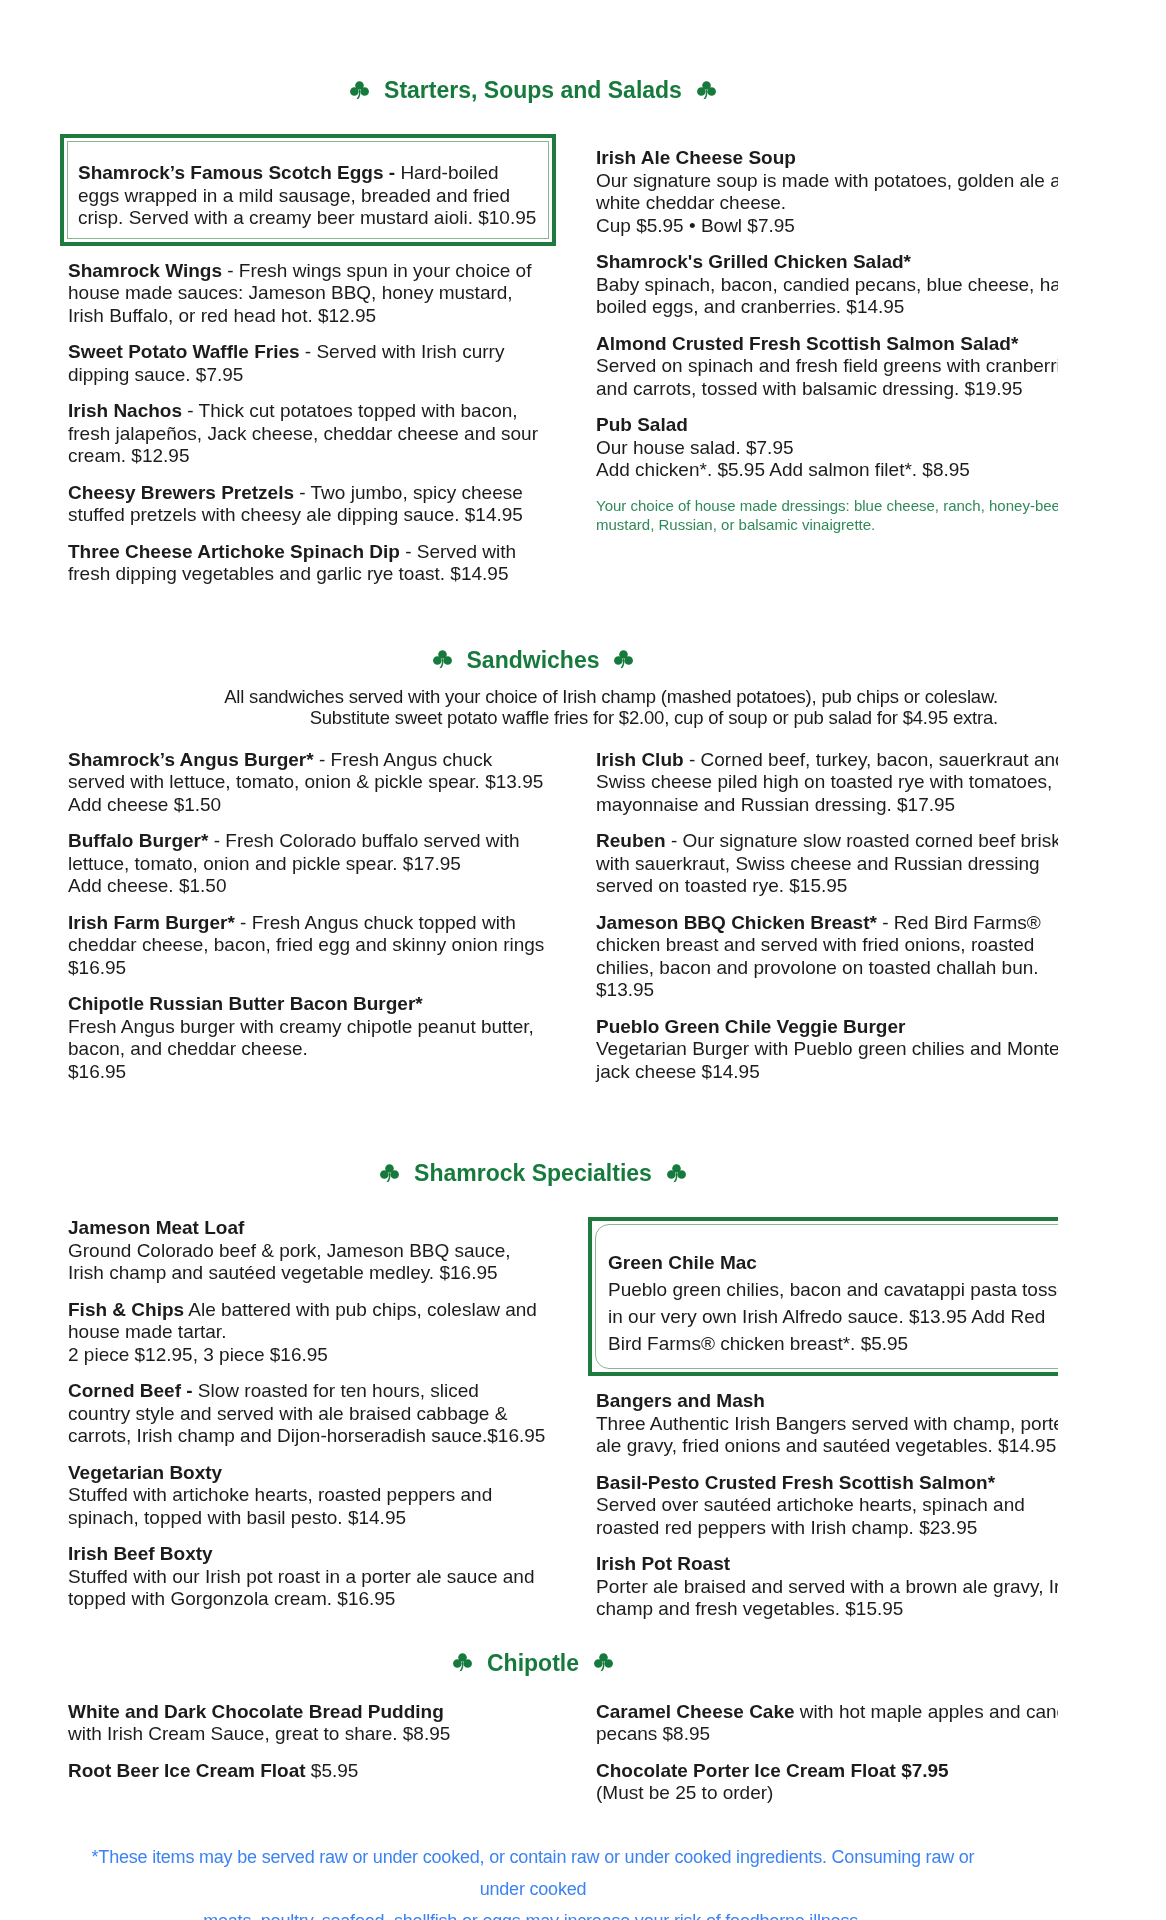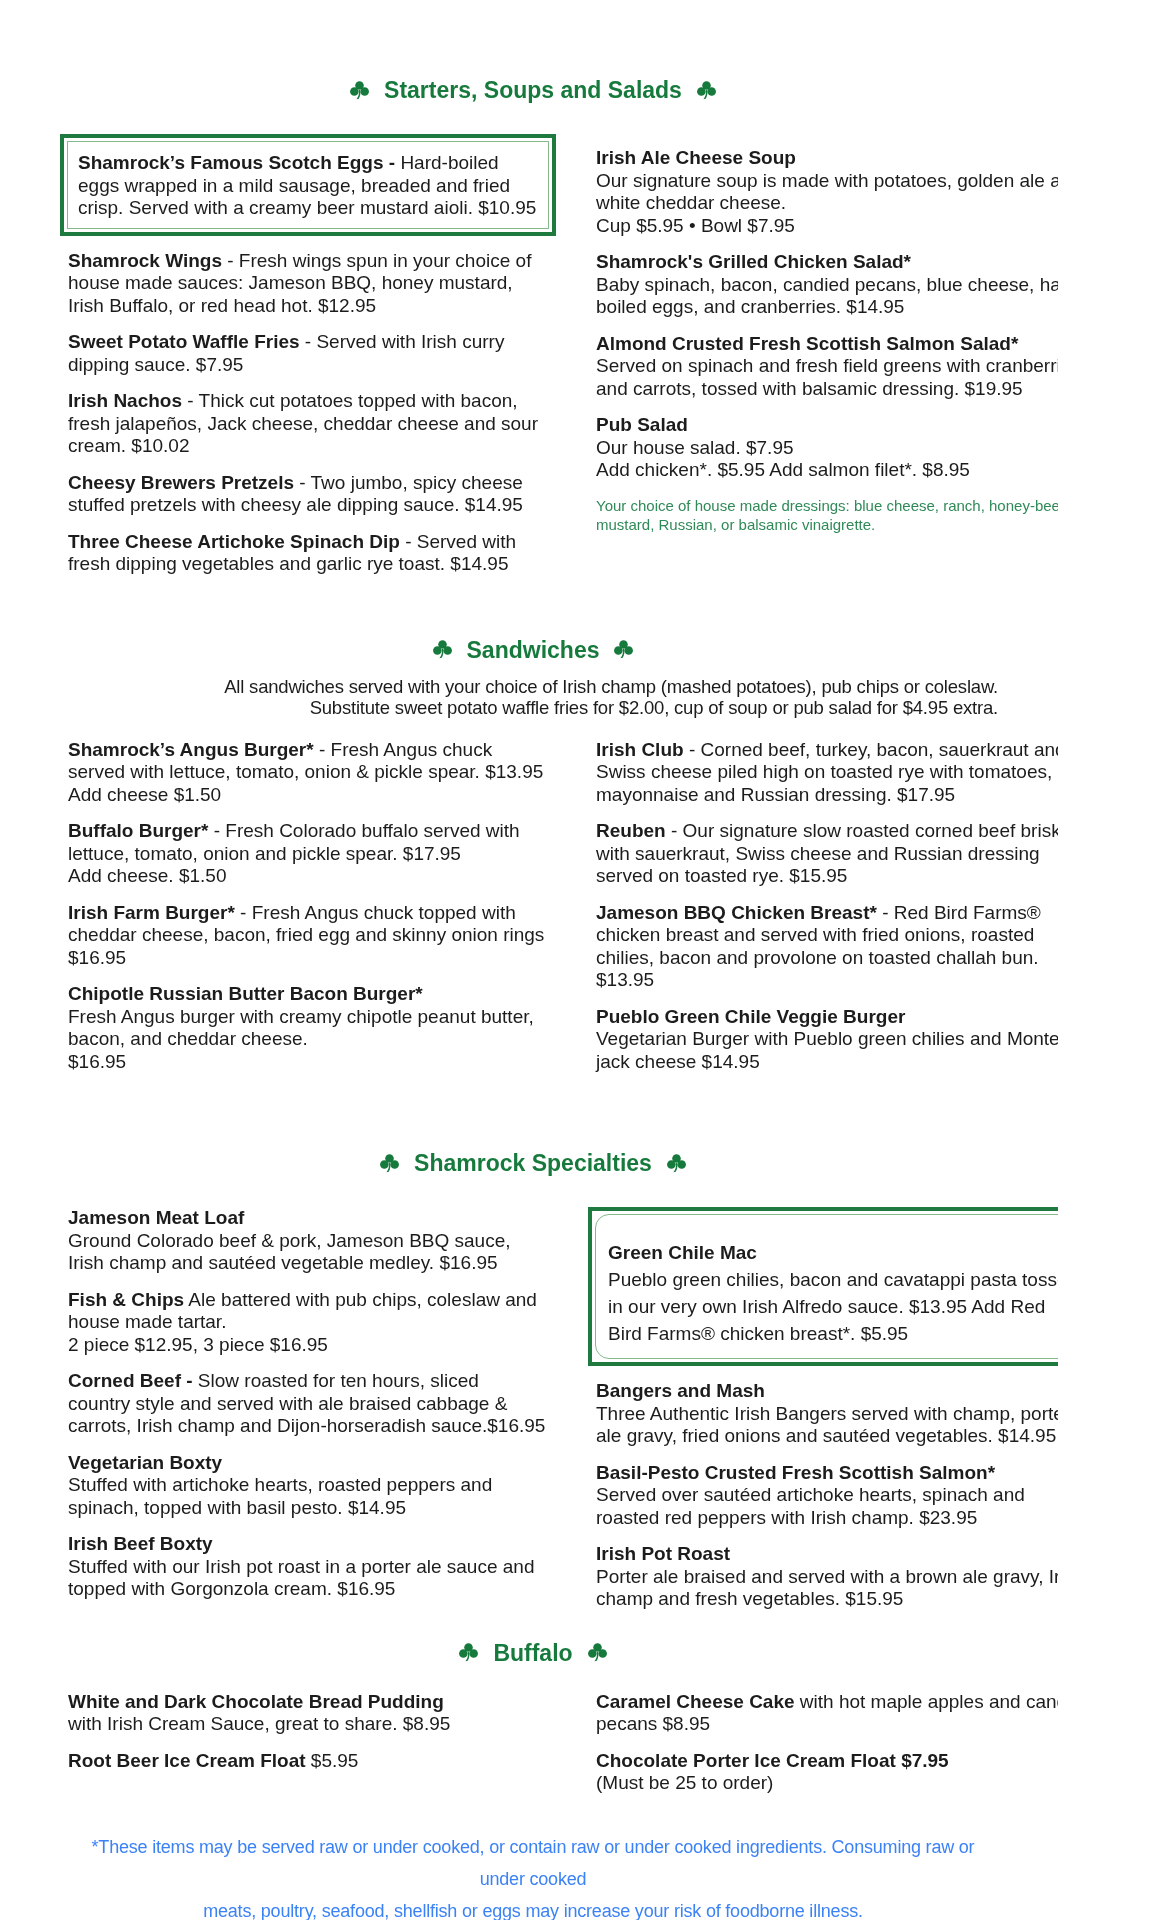--- a/index.html
+++ b/index.html
@@ -30,21 +30,21 @@
   .columns{display:flex;gap:50px;align-items:flex-start;}
   .col{flex:none;}
   .col-left{width:478px;}
   .col-right{width:497px;}
   .col-right.pad-top{padding-top:13px;}
   .item{margin-bottom:14px;}
   .itext{margin:0;}
   .iname{font-weight:bold;}
   .xline{display:block;}
   .box{border:4px solid #1e7a3f;padding:3px;margin:0 -10px 4px -8px;}
-  .box-inner{border:1px solid #84b98c;padding:10px 10px 8px 10px;}
+  .box-inner{border:1px solid #84b98c;padding:20px 10px 8px 10px;}
   .box.tall .box-inner{line-height:27px;padding:24px 12px 11px 12px;border-radius:14px;}
   .dressings-note{
     color:#308a58;font-size:15px;line-height:19.5px;
     margin:12px 0 0 0;max-width:492px;
   }
   .footer{
     text-align:center;margin-top:22px;
     font-size:18px;line-height:32px;color:#3b82f6;letter-spacing:-0.2px;
   }
 </style>
@@ -82,21 +82,21 @@
                 </div>
               </div>
             </div>
             <div class="item">
               <p class="itext"><span class="iname">Shamrock Wings</span> <span class="idesc">- Fresh wings spun in your choice of house made sauces: Jameson BBQ, honey mustard, Irish Buffalo, or red head hot. $12.95</span></p>
             </div>
             <div class="item">
               <p class="itext"><span class="iname">Sweet Potato Waffle Fries</span> <span class="idesc">- Served with Irish curry dipping sauce. $7.95</span></p>
             </div>
             <div class="item">
-              <p class="itext"><span class="iname">Irish Nachos</span> <span class="idesc">- Thick cut potatoes topped with bacon, fresh jalapeños, Jack cheese, cheddar cheese and sour cream. $10.02</span></p>
+              <p class="itext"><span class="iname">Irish Nachos</span> <span class="idesc">- Thick cut potatoes topped with bacon, fresh jalapeños, Jack cheese, cheddar cheese and sour cream. $12.95</span></p>
             </div>
             <div class="item">
               <p class="itext"><span class="iname">Cheesy Brewers Pretzels</span> <span class="idesc">- Two jumbo, spicy cheese stuffed pretzels with cheesy ale dipping sauce. $14.95</span></p>
             </div>
             <div class="item">
               <p class="itext"><span class="iname">Three Cheese Artichoke Spinach Dip</span> <span class="idesc">- Served with fresh dipping vegetables and garlic rye toast. $14.95</span></p>
             </div>
           </div>
           <div class="col col-right pad-top">
             <div class="item">
@@ -239,21 +239,21 @@
       <div class="menu-section sec3">
         <div class="section-header">
           <span class="shamrock">
             <svg width="21" height="21" viewBox="0 0 24 24" fill="#177a3d" xmlns="http://www.w3.org/2000/svg">
               <circle cx="12" cy="6.2" r="4.9"></circle>
               <circle cx="6.1" cy="13.1" r="4.9"></circle>
               <circle cx="17.9" cy="13.1" r="4.9"></circle>
               <path d="M11.2 11.5c.6 4.2-.1 7.3-2.7 10.5l2.6-.6c1.9-3 2.3-6.1 1.7-9.9z"></path>
             </svg>
           </span>
-          <span class="section-title">Buffalo</span>
+          <span class="section-title">Chipotle</span>
           <span class="shamrock">
             <svg width="21" height="21" viewBox="0 0 24 24" fill="#177a3d" xmlns="http://www.w3.org/2000/svg">
               <circle cx="12" cy="6.2" r="4.9"></circle>
               <circle cx="6.1" cy="13.1" r="4.9"></circle>
               <circle cx="17.9" cy="13.1" r="4.9"></circle>
               <path d="M11.2 11.5c.6 4.2-.1 7.3-2.7 10.5l2.6-.6c1.9-3 2.3-6.1 1.7-9.9z"></path>
             </svg>
           </span>
         </div>
         <div class="columns">

